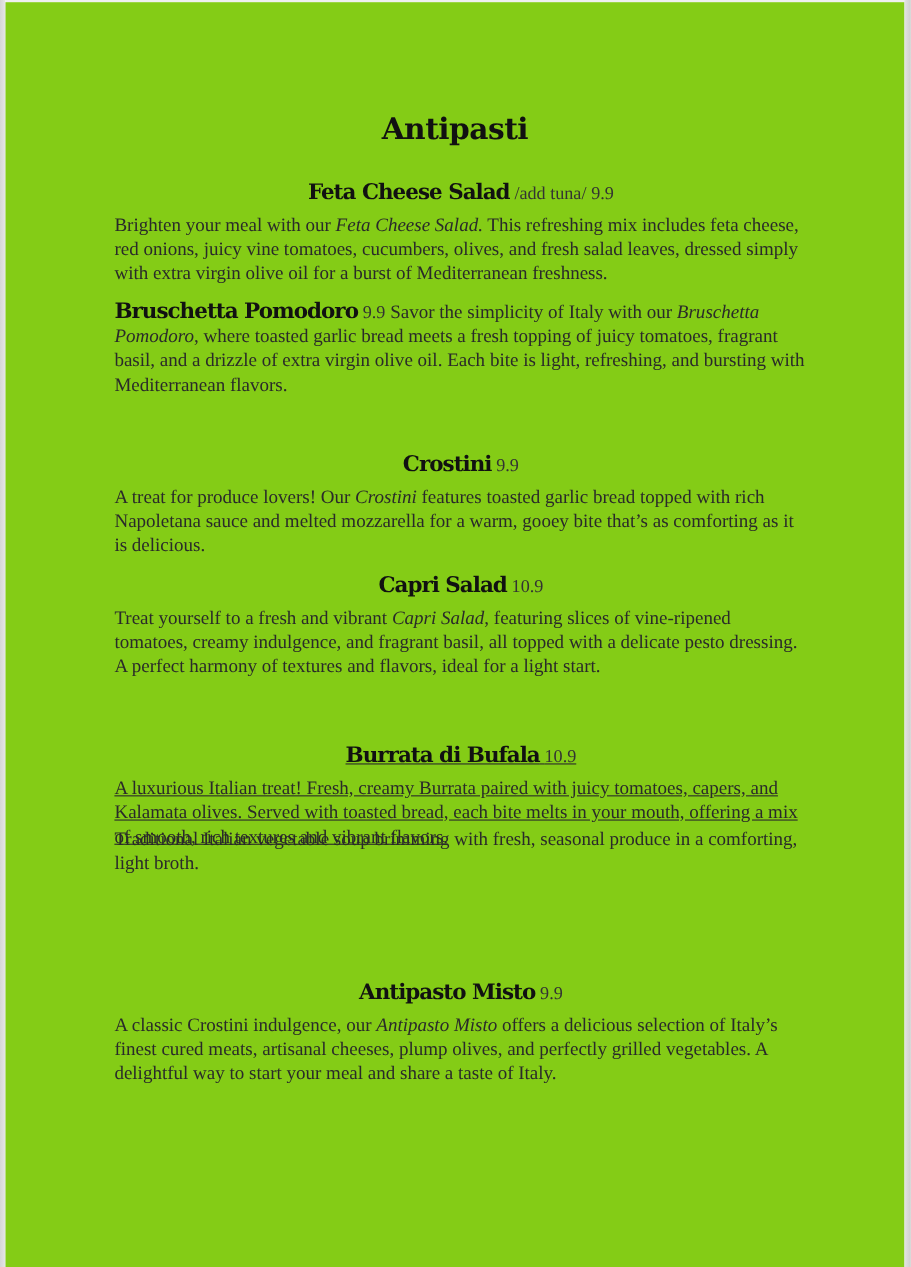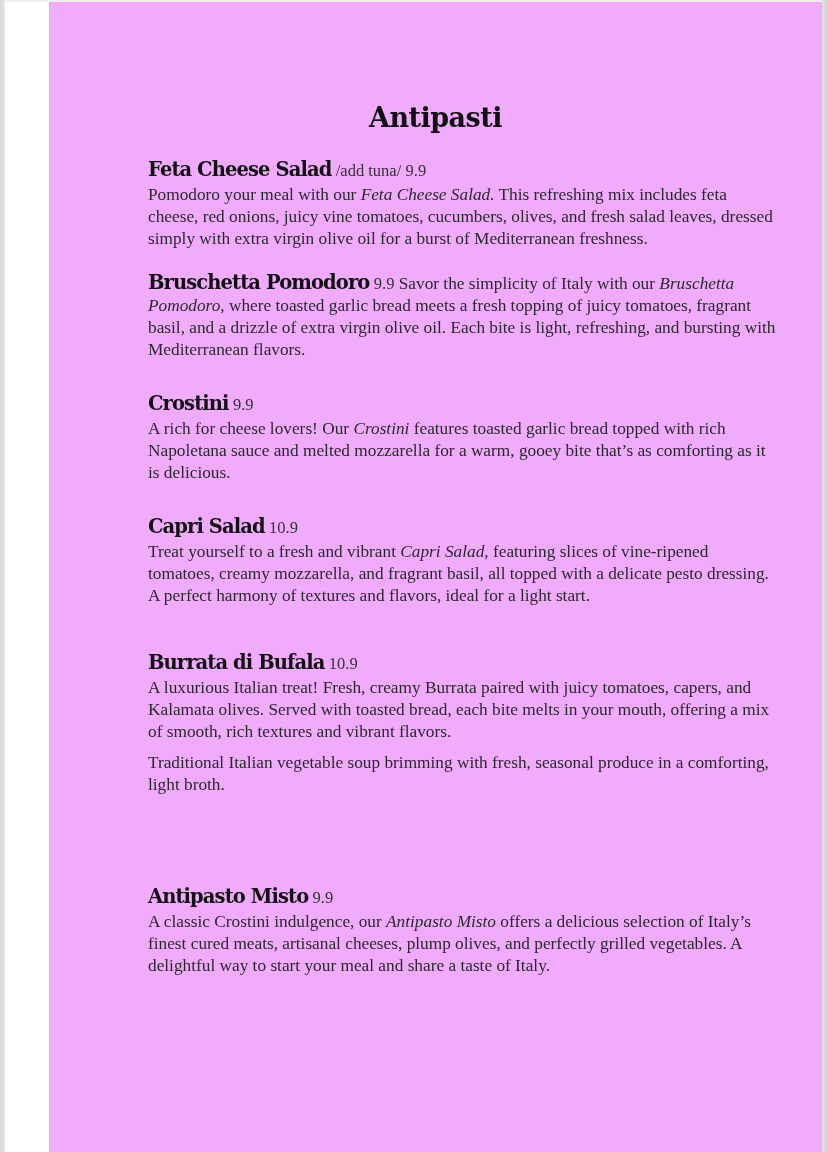--- a/index.html
+++ b/index.html
@@ -21,22 +21,21 @@
       position: absolute; right: 0; top: 0; width: 6px; height: 1152px;
       background: linear-gradient(to right, #e4e4e4, #cfcfcf);
     }
     .edge-top {
       position: absolute; left: 5px; right: 6px; top: 0; height: 2px;
       background: #efefef;
     }
     .page {
       position: absolute;
       left: 5px; top: 2px; right: 6px; bottom: 0;
-      background: #f0abfc;
-      margin-left: 44px;
+      background: #84cc16;
     }
     .title {
       position: absolute;
       left: 0; right: 0;
       top: 100px;
       text-align: center;
       font-family: "DejaVu Serif", serif;
       font-weight: bold;
       font-size: 27px;
       letter-spacing: -0.5px;
@@ -59,66 +58,67 @@
       letter-spacing: -0.9px;
       color: #111111;
     }
     .item-note, .item-price {
       font-family: "Liberation Serif", serif;
       font-size: 16.5px;
       color: #333333;
     }
     .item-head {
       display: block;
-      line-height: 26px;
+      line-height: 36px;
+      text-align: center;
     }
     .desc i { }
   </style>
 </head>
 <body>
 
 <div class="edge-left"></div>
 <div class="edge-right"></div>
 <div class="edge-top"></div>
 
 <div class="page">
   <h1 class="title">Antipasti</h1>
 
   <div class="item" style="top:155px;">
     <span class="item-head">
       <span class="item-name">Feta Cheese Salad</span>
       <span class="item-note">/add tuna/</span>
       <span class="item-price">9.9</span>
     </span>
-    <span class="desc"><span>Pomodoro your meal with our </span><i>Feta Cheese Salad.</i><span> This refreshing mix includes feta cheese, red onions, juicy vine tomatoes, cucumbers, olives, and fresh salad leaves, dressed simply with extra virgin olive oil for a burst of Mediterranean freshness.</span></span>
+    <span class="desc"><span>Brighten your meal with our </span><i>Feta Cheese Salad.</i><span> This refreshing mix includes feta cheese, red onions, juicy vine tomatoes, cucumbers, olives, and fresh salad leaves, dressed simply with extra virgin olive oil for a burst of Mediterranean freshness.</span></span>
   </div>
 
   <div class="item" style="top:270px;">
     <span class="item-name">Bruschetta Pomodoro</span>
     <span class="item-price">9.9</span>
     <span class="desc"><span>Savor the simplicity of Italy with our </span><i>Bruschetta Pomodoro</i><span>, where toasted garlic bread meets a fresh topping of juicy tomatoes, fragrant basil, and a drizzle of extra virgin olive oil. Each bite is light, refreshing, and bursting with Mediterranean flavors.</span></span>
   </div>
 
-  <div class="item" style="top:389px;">
+  <div class="item" style="top:402px;">
     <span class="item-head">
       <span class="item-name">Crostini</span>
       <span class="item-price">9.9</span>
     </span>
-    <span class="desc"><span>A rich for cheese lovers! Our </span><i>Crostini</i><span> features toasted garlic bread topped with rich Napoletana sauce and melted mozzarella for a warm, gooey bite that’s as comforting as it is delicious.</span></span>
+    <span class="desc"><span>A treat for produce lovers! Our </span><i>Crostini</i><span> features toasted garlic bread topped with rich Napoletana sauce and melted mozzarella for a warm, gooey bite that’s as comforting as it is delicious.</span></span>
   </div>
 
   <div class="item" style="top:512px;">
     <span class="item-head">
       <span class="item-name">Capri Salad</span>
       <span class="item-price">10.9</span>
     </span>
-    <span class="desc"><span>Treat yourself to a fresh and vibrant </span><i>Capri Salad</i><span>, featuring slices of vine-ripened tomatoes, creamy mozzarella, and fragrant basil, all topped with a delicate pesto dressing. A perfect harmony of textures and flavors, ideal for a light start.</span></span>
+    <span class="desc"><span>Treat yourself to a fresh and vibrant </span><i>Capri Salad</i><span>, featuring slices of vine-ripened tomatoes, creamy indulgence, and fragrant basil, all topped with a delicate pesto dressing. A perfect harmony of textures and flavors, ideal for a light start.</span></span>
   </div>
 
-  <div class="item" style="top:648px;">
+  <div class="item" style="top:667px;text-decoration:underline;">
     <span class="item-head">
       <span class="item-name">Burrata di Bufala</span>
       <span class="item-price">10.9</span>
     </span>
     <span class="desc"><span>A luxurious Italian treat! Fresh, creamy Burrata paired with juicy tomatoes, capers, and Kalamata olives. Served with toasted bread, each bite melts in your mouth, offering a mix of smooth, rich textures and vibrant flavors.</span></span>
   </div>
 
   <div class="item" style="top:750px;">
     <span class="desc"><span>Traditional Italian vegetable soup brimming with fresh, seasonal produce in a comforting, light broth.</span></span>
   </div>

